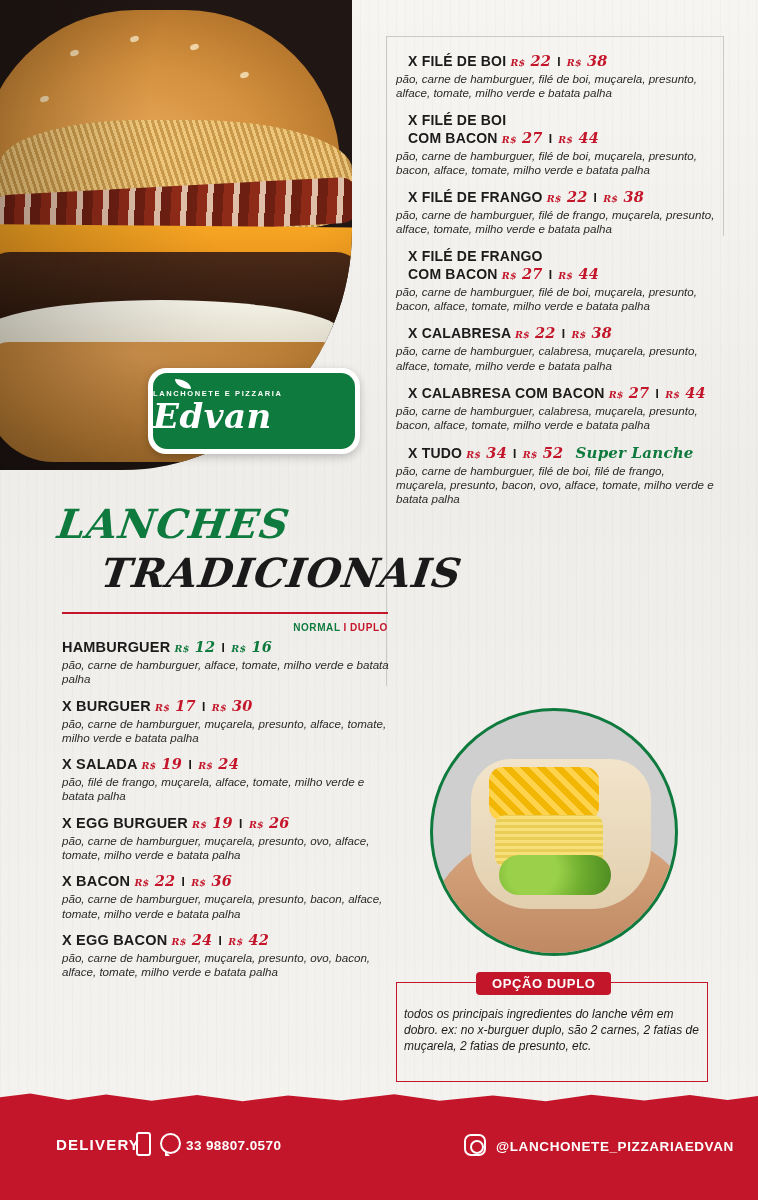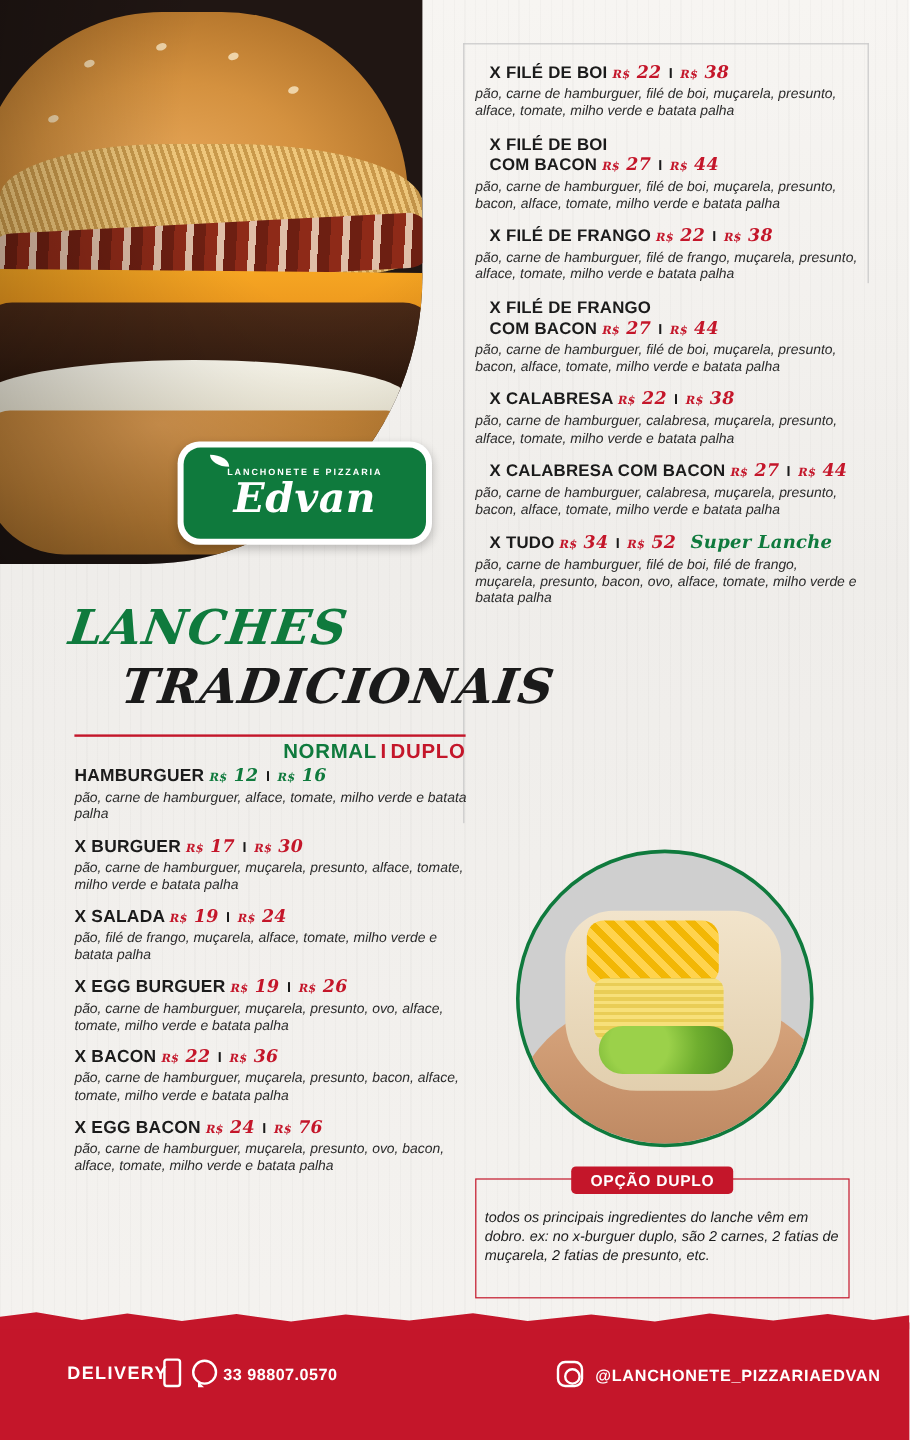--- a/index.html
+++ b/index.html
@@ -81,21 +81,21 @@
     border-radius: 18px;
     padding: 5px;
     box-shadow: 0 3px 8px rgba(0,0,0,.22);
     z-index: 6;
   }
   .logo-inner {
     width: 100%; height: 100%;
     background: #0f7a3d;
     border-radius: 14px;
     position: relative;
-    display:flex; flex-direction:column; align-items:center; justify-content:center;
+    display:flex; flex-direction:column; justify-content:center;
   }
   .logo-top {
     color:#fff; font-size: 7.5px; letter-spacing: 1.6px; font-weight: 700;
     margin-bottom: 1px;
   }
   .logo-name {
     color:#fff; font-family:"DejaVu Serif", serif; font-style: italic; font-weight:700;
     font-size: 34px; line-height: 34px; letter-spacing: .5px;
   }
   .logo-leaf {
@@ -119,21 +119,21 @@
     font-size: 40px; color:#1a1a1a; letter-spacing: 1px;
     transform: skewX(-8deg);
     margin-top: 2px; margin-left: 44px;
   }
   .normal-duplo {
     position:absolute; left: 62px; top: 612px; width: 326px;
     border-top: 2px solid #c4162a;
     text-align: right;
     padding-top: 3px;
   }
-  .normal-duplo span { font-size: 17px; font-weight: 700; letter-spacing: .6px; }
+  .normal-duplo span { font-size: 10px; font-weight: 700; letter-spacing: .6px; }
   .nd-normal { color:#0f7a3d; }
   .nd-sep { color:#c4162a; margin: 0 3px; }
   .nd-duplo { color:#c4162a; }
 
   
   .col-left {
     position:absolute; left: 62px; top: 638px; width: 330px;
   }
   .col-right {
     position:absolute; left: 396px; top: 52px; width: 320px;
@@ -365,21 +365,21 @@
         <span class="price p-red"><span class="cur">R$</span> <span>36</span></span>
       </div>
       <div class="desc">pão, carne de hamburguer, muçarela, presunto, bacon, alface, tomate, milho verde e batata palha</div>
     </div>
 
     <div class="item">
       <div class="item-head">
         <span>X EGG BACON</span>
         <span class="price p-red"><span class="cur">R$</span> <span>24</span></span>
         <span class="bar">I</span>
-        <span class="price p-red"><span class="cur">R$</span> <span>76</span></span>
+        <span class="price p-red"><span class="cur">R$</span> <span>42</span></span>
       </div>
       <div class="desc">pão, carne de hamburguer, muçarela, presunto, ovo, bacon, alface, tomate, milho verde e batata palha</div>
     </div>
 
   </div>
 
   <div class="col-right">
 
     <div class="item">
       <div class="item-head">

